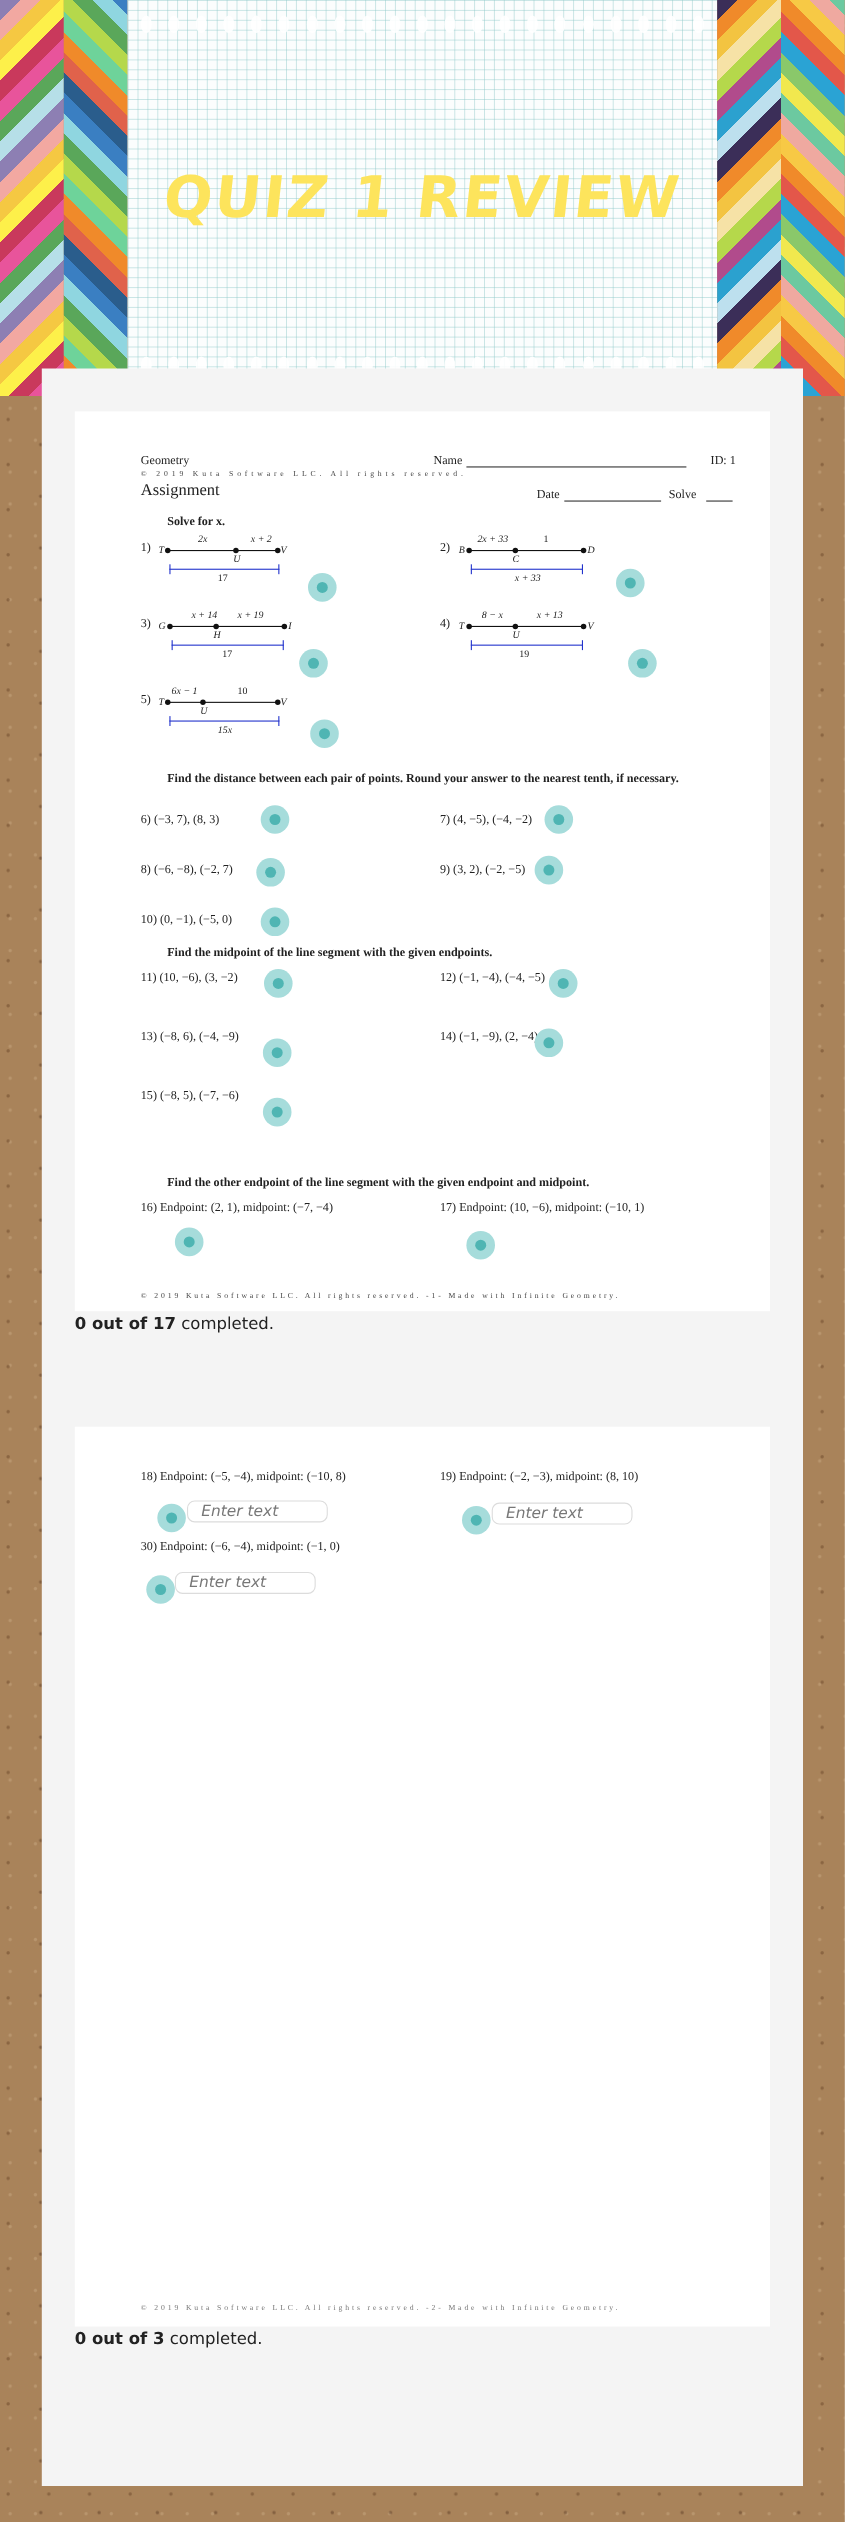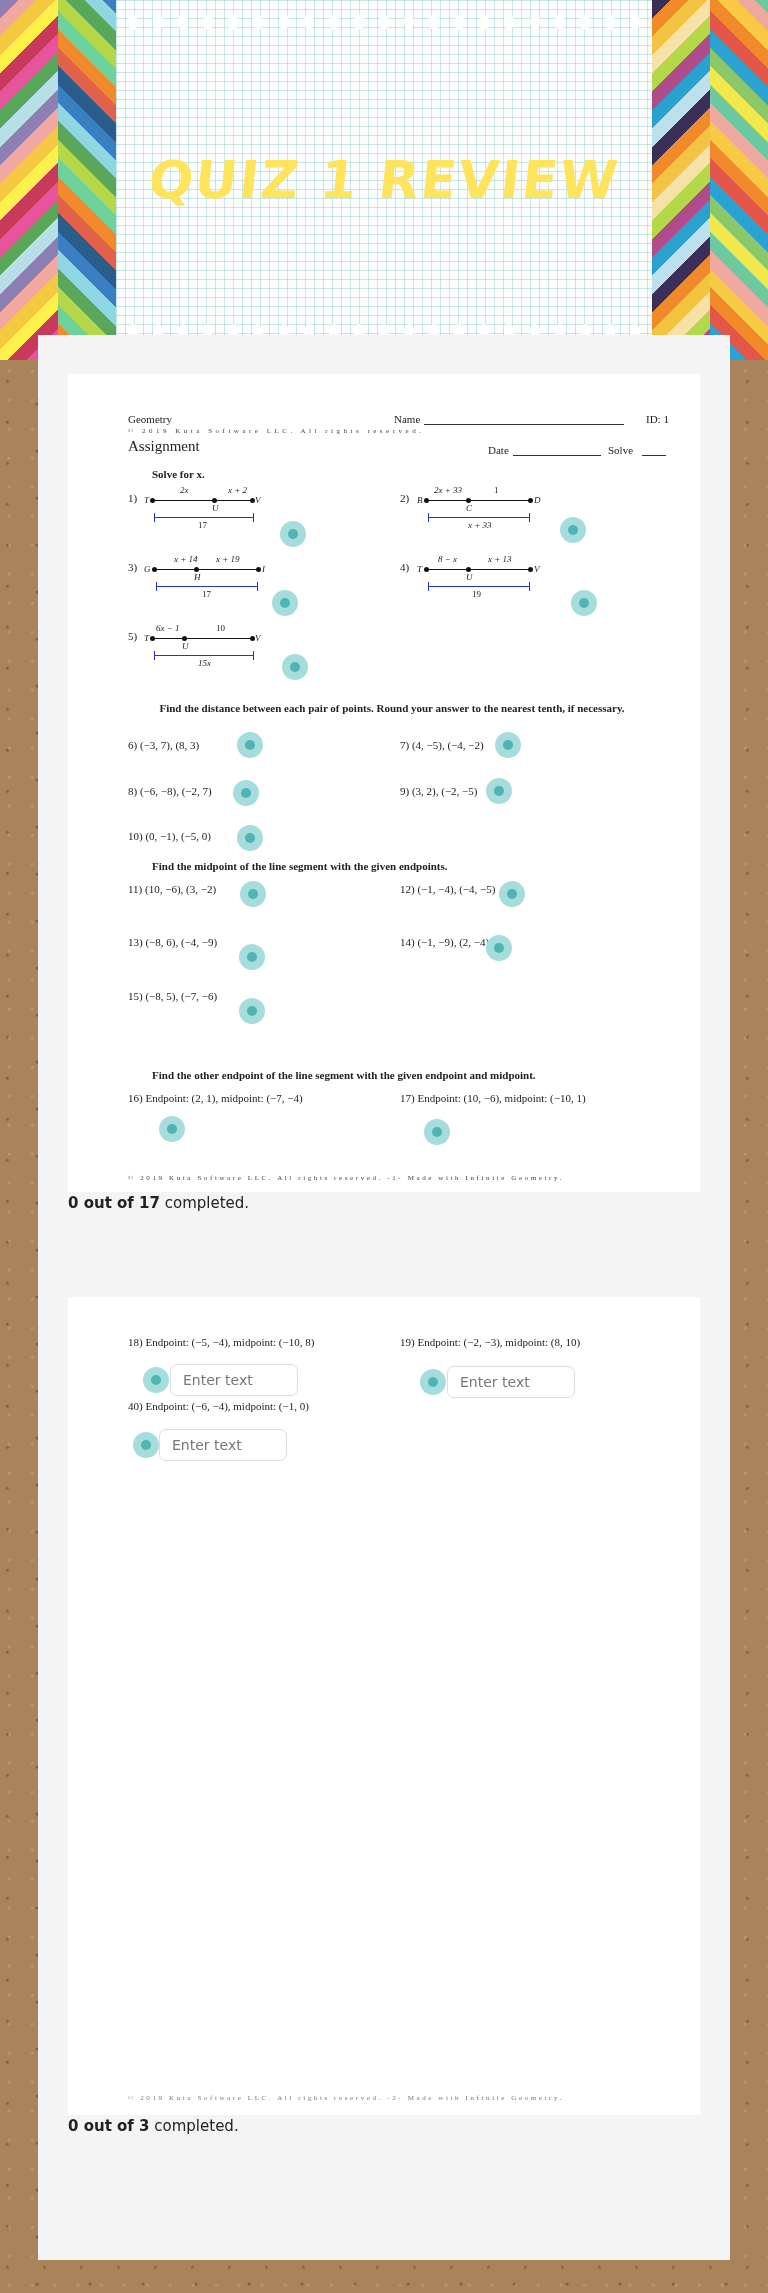--- a/index.html
+++ b/index.html
@@ -37,21 +37,21 @@
   .header-title {
     position: absolute; left: 0; width: 768px; top: 150px; text-align: center;
     font-family: "DejaVu Sans", sans-serif; font-weight: bold; font-size: 52px;
     color: #fde45c; letter-spacing: 2px; transform: skewX(-6deg);
   }
 
   
   .panel { position: absolute; left: 38px; top: 335px; width: 692px; height: 1925px; background: #f4f4f4; }
 
   .card { position: absolute; left: 30px; width: 632px; background: #ffffff; }
-  .card1 { top: 39px; height: 818px; text-align: center; }
+  .card1 { top: 39px; height: 818px; }
   .card2 { top: 962px; height: 818px; }
 
   .ws { position: absolute; font-family: "Liberation Serif", serif; color: #222; }
   .small { font-size: 11px; }
   .tiny-copy { font-size: 7px; letter-spacing: 3.5px; color: #444; }
   .heading-b { font-weight: bold; font-size: 11px; margin-left: 24px; }
 
   .bubble {
     position: absolute; width: 26px; height: 26px; border-radius: 50%;
     background: #a6dcdb; cursor: pointer;
@@ -66,24 +66,24 @@
   .measure { position: absolute; height: 1px; background: #2233cc; }
   .measure::before, .measure::after { content: ""; position: absolute; top: -4px; width: 1px; height: 9px; background: #2233cc; }
   .measure::before { left: 0; } .measure::after { right: 0; }
   .lbl { position: absolute; font-family: "Liberation Serif", serif; font-size: 9px; color: #222; white-space: nowrap; }
   .it { font-style: italic; }
 
   .progress { position: absolute; left: 30px; font-family: "DejaVu Sans", sans-serif; font-size: 15px; color: #222; }
   .progress b { font-weight: bold; }
 
   .text-input {
-    position: absolute; width: 128px; height: 32px; box-sizing: border-box;
+    position: absolute; width: 128px; height: 20px; box-sizing: border-box;
     border: 1px solid #dcdcdc; border-radius: 7px; background: #fff;
     font-family: "DejaVu Sans", sans-serif; font-size: 14px; color: #666;
-    padding: 0 12px; outline: none;
+    padding: 0 12px; outline: none; font-style: italic;
   }
   .text-input::placeholder { color: #777; }
 </style>
 </head>
 <body>
 
 <div class="header">
   <div class="chevron-col chev-l set-a" style="left:0"></div>
   <div class="chevron-col chev-r set-b" style="left:58px"></div>
   <div class="grid-paper"></div>
@@ -271,21 +271,21 @@
 
   <div class="card card2">
     <div class="ws small" style="left:60px;top:39px"><span>18)</span> <span>Endpoint: (−5, −4),  midpoint: (−10, 8)</span></div>
     <div class="bubble" style="left:75px;top:70px"></div>
     <input class="text-input" style="left: 102px; top: 67px;" type="text" placeholder="Enter text">
 
     <div class="ws small" style="left:332px;top:39px"><span>19)</span> <span>Endpoint: (−2, −3),  midpoint: (8, 10)</span></div>
     <div class="bubble" style="left:352px;top:72px"></div>
     <input class="text-input" style="left: 379px; top: 69px;" type="text" placeholder="Enter text">
 
-    <div class="ws small" style="left:60px;top:103px"><span>40)</span> <span>Endpoint: (−6, −4),  midpoint: (−1, 0)</span></div>
+    <div class="ws small" style="left:60px;top:103px"><span>30)</span> <span>Endpoint: (−6, −4),  midpoint: (−1, 0)</span></div>
     <div class="bubble" style="left:65px;top:135px"></div>
     <input class="text-input" style="left: 91px; top: 132px;" type="text" placeholder="Enter text">
 
     <div class="ws tiny-copy" style="left:60px;top:797px;letter-spacing:2.6px;color:#777">© 2019 Kuta Software LLC.  All rights reserved.  -2-  Made with Infinite Geometry.</div>
   </div>
 
   <div class="progress" style="top:1782px"><b>0 out of 3</b><span> completed.</span></div>
 </div>
 
 </body></html>

